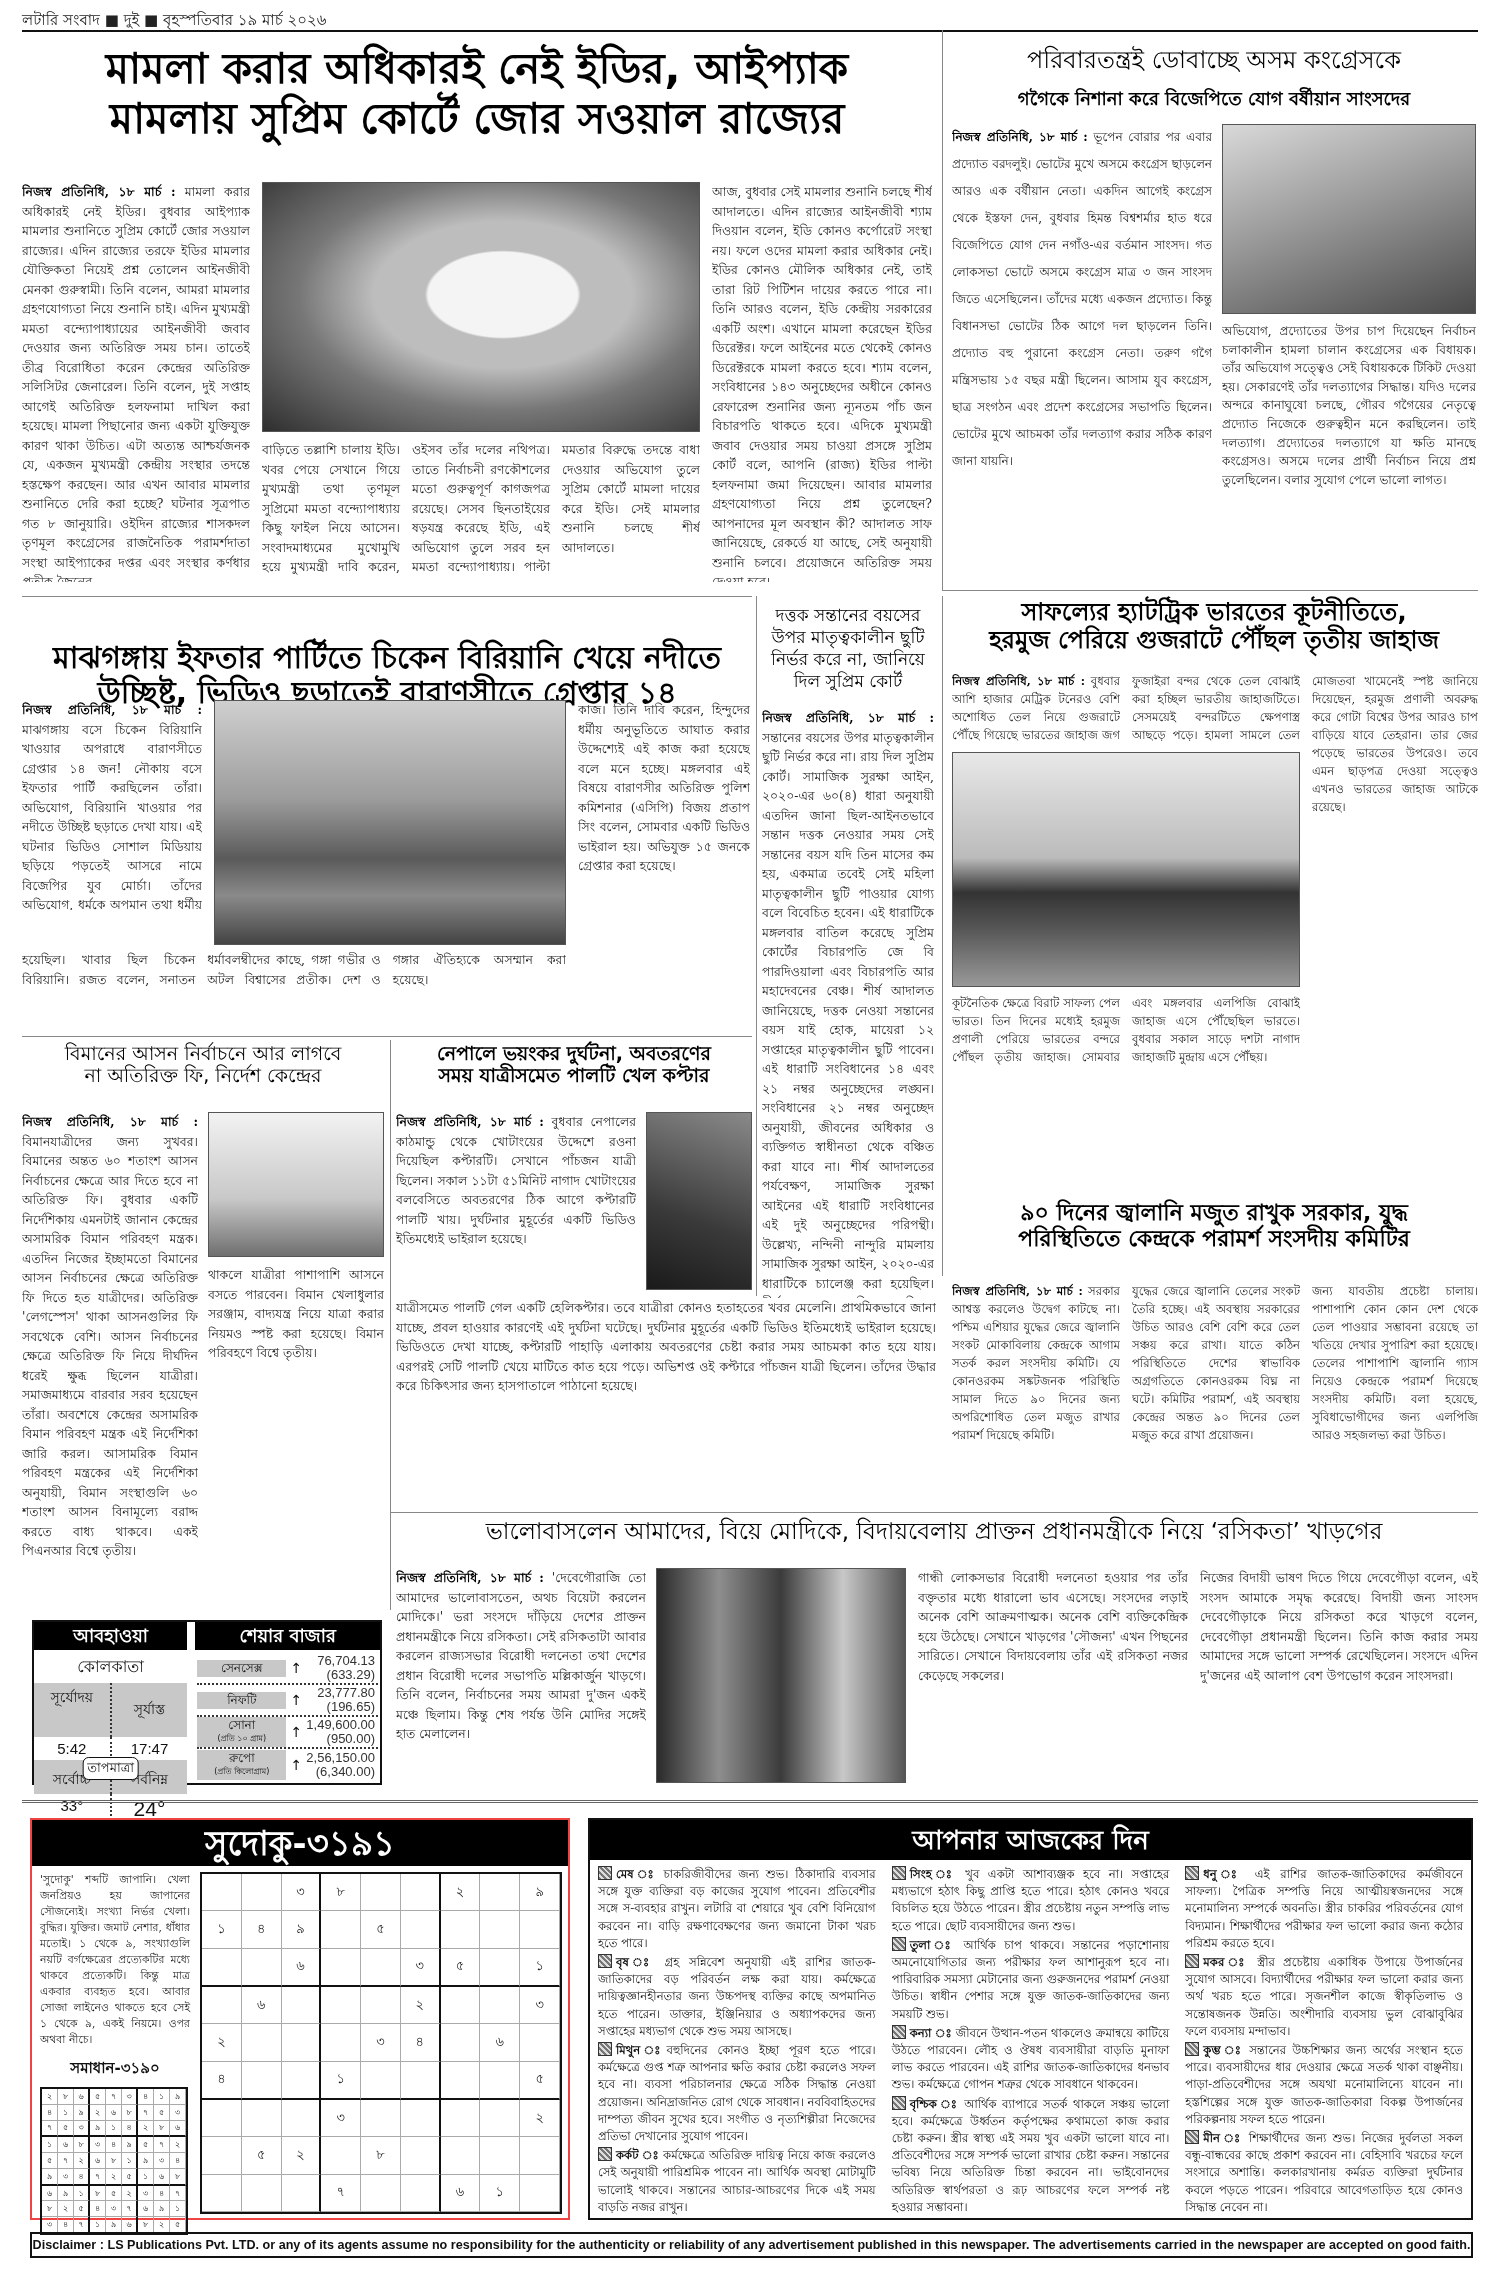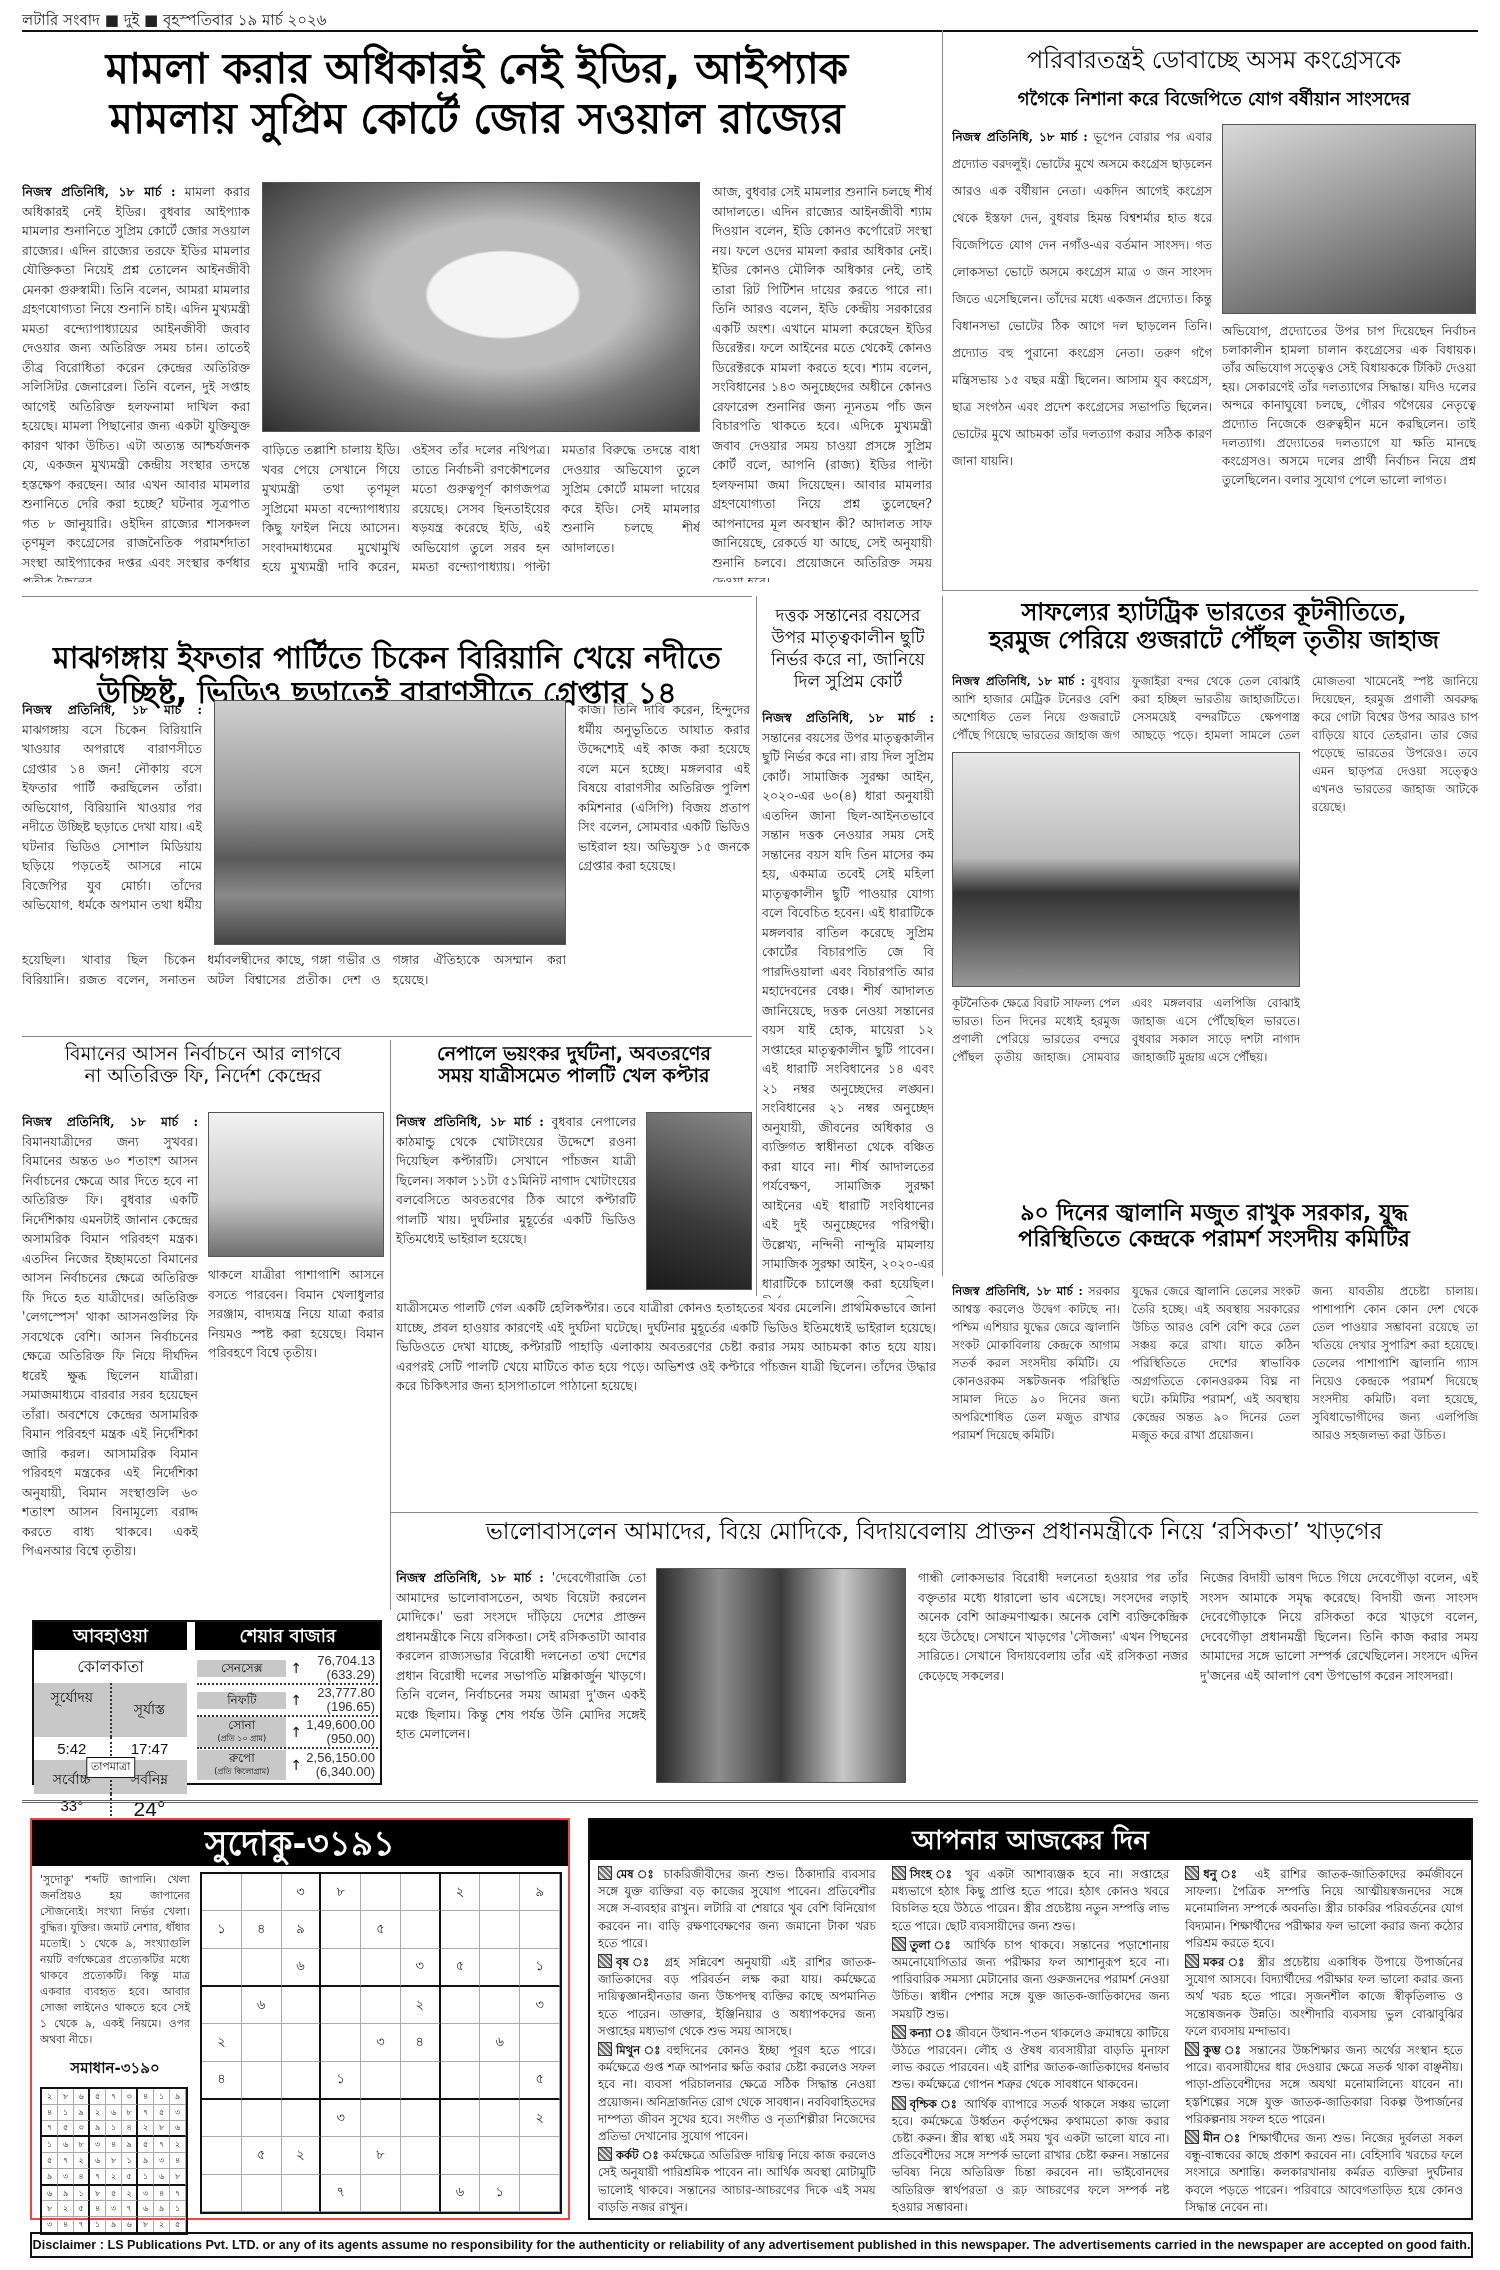--- a/index.html
+++ b/index.html
@@ -36,21 +36,21 @@
 .sgrid div.bb{border-bottom:2px solid #111}
 
 .horo-box{left:588px;top:1818px;width:885px;height:402px;border:2px solid #111}
 .horo-head{background:#000;color:#fff;font-size:26px;font-weight:bold;text-align:center;height:40px;line-height:40px}
 .horo-cols{display:flex;gap:16px;padding:6px 8px}
 .horo-cols>div{flex:1}
 .horo-item{font-family:"DejaVu Serif",serif;font-size:11.6px;line-height:17.2px;text-align:justify;margin-bottom:2px}
 .sign{font-weight:bold}
 .sign-icon{display:inline-block;width:14px;height:14px;border:1px solid #333;background:repeating-linear-gradient(45deg,#777 0 2px,#ddd 2px 4px);vertical-align:-2px;margin-right:4px}
 .disclaimer{left:30px;top:2232px;width:1443px;height:26px;border:2px solid #111;font-family:"Liberation Sans",sans-serif;font-weight:bold;font-size:12.6px;text-align:center;line-height:22px}
-.tagbox{border:1px solid #111;border-radius:0;background:#fff;font-size:11px;padding:0 4px}
+.tagbox{border:1px solid #111;border-radius:6px;background:#fff;font-size:13px;padding:0 4px}
 </style>
 </head>
 <body>
 
 <div class="abs folio">লটারি সংবাদ ■ দুই ■ বৃহস্পতিবার ১৯ মার্চ ২০২৬</div>
 <div class="abs toprule"></div>
 
 <div class="abs hl" style="left:22px;top:44px;width:910px;font-size:42px;">
   <div>মামলা করার অধিকারই নেই ইডির, আইপ্যাক</div>
   <div>মামলায় সুপ্রিম কোর্টে জোর সওয়াল রাজ্যের</div>

